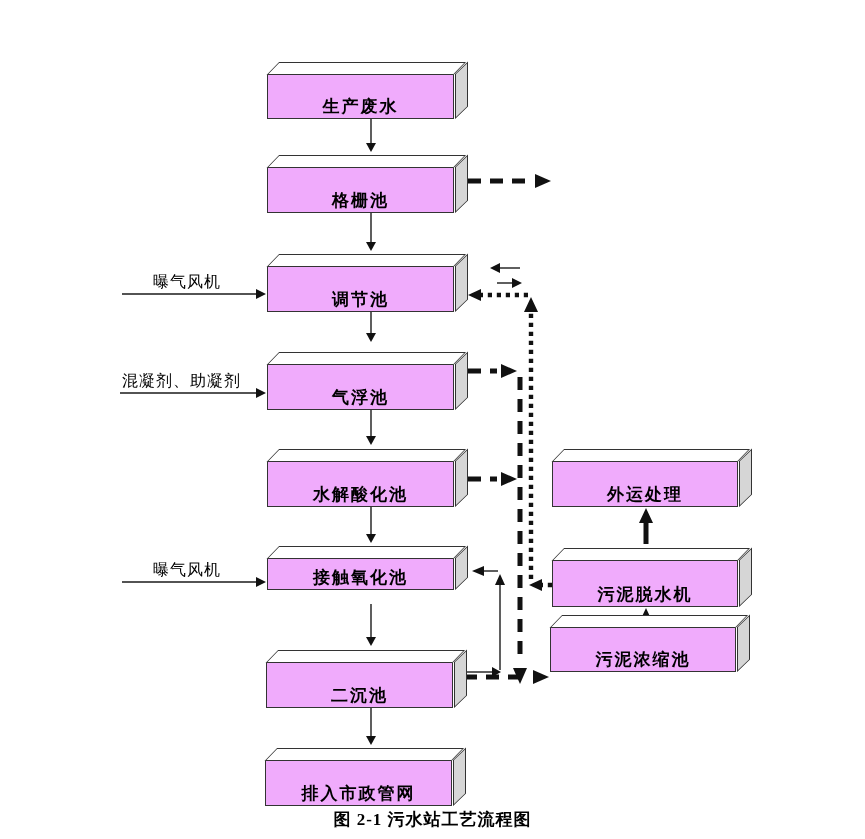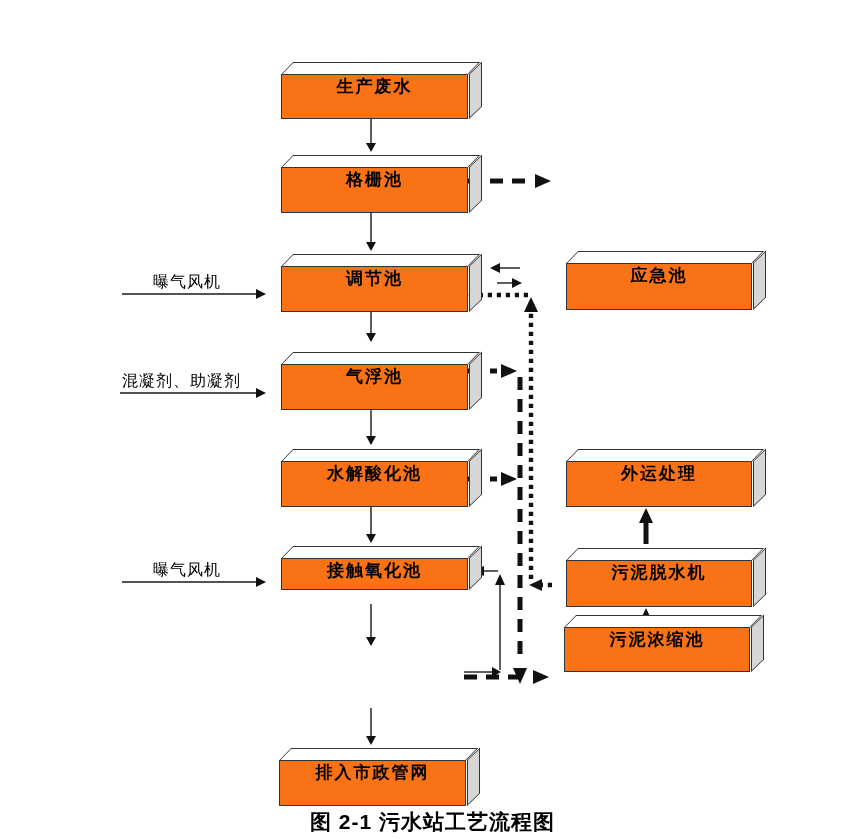--- a/index.html
+++ b/index.html
@@ -2,26 +2,26 @@
 <html><head>
 <meta charset="utf-8">
 <style>
   html,body{margin:0;padding:0;background:#ffffff;}
   body{width:865px;height:839px;font-family:"Liberation Sans","DejaVu Sans",sans-serif;color:#000;}
   .stage{position:relative;width:865px;height:839px;background:#fff;overflow:hidden;}
 
   .doc-title{position:absolute;left:0;top:9px;width:100%;text-align:center;
     font-family:"Liberation Serif","DejaVu Serif",serif;font-size:17px;letter-spacing:1px;}
   .fig-caption{position:absolute;left:0;top:808px;width:100%;text-align:center;
-    font-weight:bold;font-size:21px;letter-spacing:1px;}
+    font-weight:bold;font-size:17px;letter-spacing:1px;font-family:Liberation Serif, serif;}
 
   svg.wires{position:absolute;left:0;top:0;z-index:1;}
 
-  .box3d{position:absolute;z-index:2;box-sizing:border-box;background:#f97316;
-    border:1.6px solid #333;display:flex;align-items:flex-start;justify-content:center;margin-left:14px;}
+  .box3d{position:absolute;z-index:2;box-sizing:border-box;background:#f0abfc;
+    border:1.6px solid #333;display:flex;align-items:flex-end;justify-content:center;}
   .box3d::before{content:"";position:absolute;z-index:-1;left:-1px;top:-13.5px;
     width:calc(100% + 2px);height:12.5px;background:#fff;border:1.6px solid #333;
     box-sizing:border-box;transform:skewX(-44deg);transform-origin:bottom;}
   .box3d::after{content:"";position:absolute;z-index:-1;top:-1px;right:-14.5px;
     width:13px;height:calc(100% + 2px);background:#d6d6d6;border:1.6px solid #333;
     box-sizing:border-box;transform:skewY(-44deg);transform-origin:left;}
   .box3d .lbl{font-weight:bold;font-size:17px;letter-spacing:2px;white-space:nowrap;}
 
   .side-label{position:absolute;z-index:3;font-weight:normal;font-size:16px;
     letter-spacing:1px;white-space:nowrap;}
@@ -151,27 +151,27 @@
   </div>
   <div class="box3d" style="left:267px;top:364px;width:187px;height:46px">
     <span class="lbl">气浮池</span>
   </div>
   <div class="box3d" style="left:267px;top:461px;width:187px;height:46px">
     <span class="lbl">水解酸化池</span>
   </div>
   <div class="box3d" style="left:267px;top:558px;width:187px;height:32px">
     <span class="lbl">接触氧化池</span>
   </div>
+  <div class="box3d" style="left:266px;top:662px;width:187px;height:46px">
+    <span class="lbl">二沉池</span>
+  </div>
   <div class="box3d" style="left:265px;top:760px;width:187px;height:46px">
     <span class="lbl">排入市政管网</span>
   </div>
 
-  <div class="box3d" style="left:552px;top:263px;width:186px;height:47px">
-    <span class="lbl">应急池</span>
-  </div>
   <div class="box3d" style="left:552px;top:461px;width:186px;height:46px">
     <span class="lbl">外运处理</span>
   </div>
   <div class="box3d" style="left:552px;top:560px;width:186px;height:47px">
     <span class="lbl">污泥脱水机</span>
   </div>
   <div class="box3d" style="left:550px;top:627px;width:186px;height:45px">
     <span class="lbl">污泥浓缩池</span>
   </div>
 

